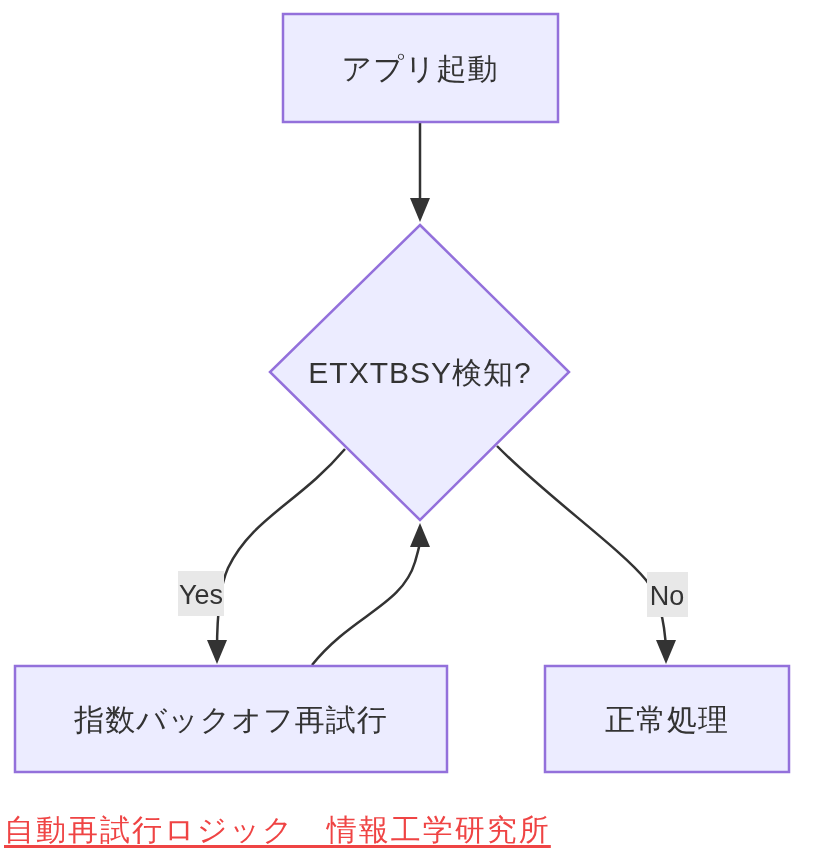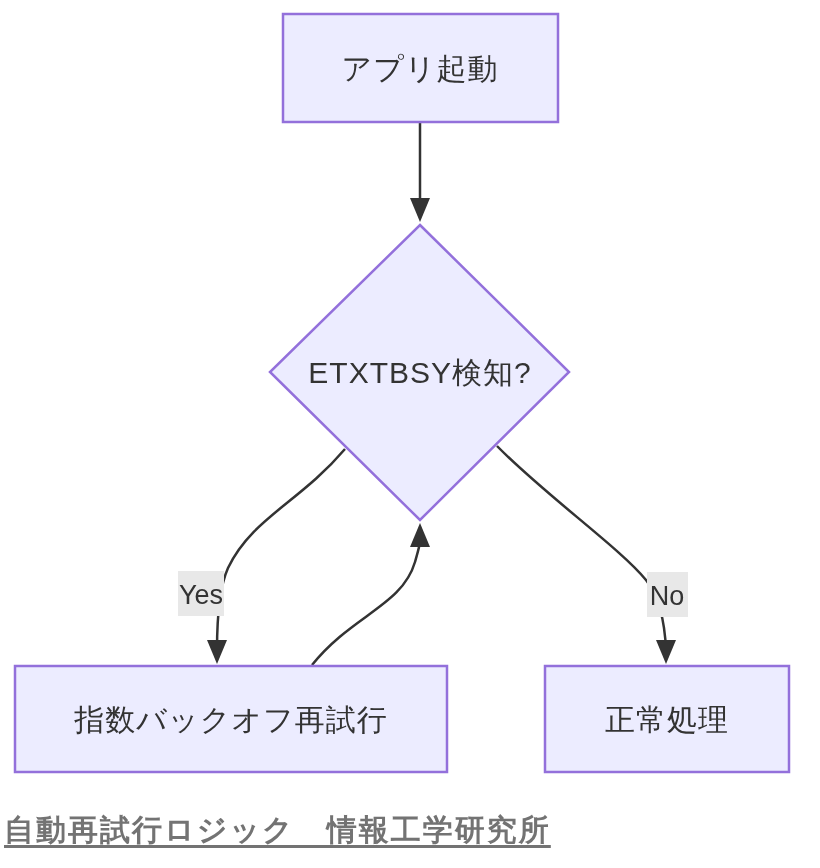--- a/index.html
+++ b/index.html
@@ -55,22 +55,22 @@
     text-anchor: middle;
   }
 
   
   .diagram-title {
     position: absolute;
     left: 4px;
     top: 810px;
     font-family: "Liberation Sans", sans-serif;
     font-size: 30px;
-    font-weight: 700;
-    color: #737373;
+    font-weight: 400;
+    color: #ef4444;
     letter-spacing: 2px;
     text-decoration: underline;
     text-decoration-thickness: 3px;
     text-underline-offset: 5px;
     white-space: pre;
   }
 </style>
 </head>
 <body>
 

